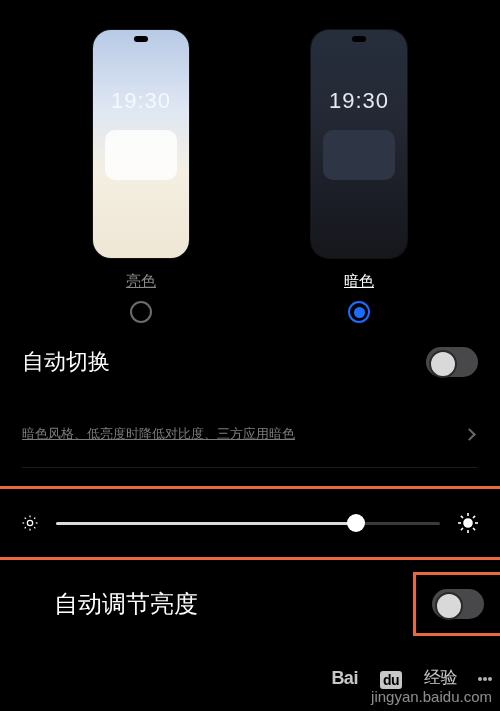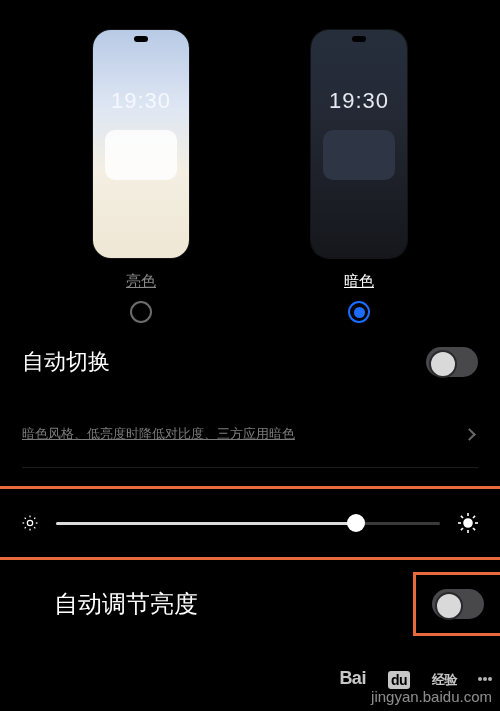--- a/index.html
+++ b/index.html
@@ -219,21 +219,21 @@
     .du-box {
       background: rgba(255,255,255,0.78);
       color: #000;
       font-size: 14px;
       padding: 0 3px;
       border-radius: 3px;
       margin: 0 2px;
       line-height: 1.3;
       font-weight: 700;
     }
-    .jy { font-weight: 700; font-size: 13px; }
+    .jy { font-weight: 400; font-size: 17px; }
   </style>
 </head>
 <body>
 
 <div class="content">
 
   <div class="theme-row">
     <div class="theme-option">
       <div class="phone-mock phone-light">
         <div class="notch"></div>

